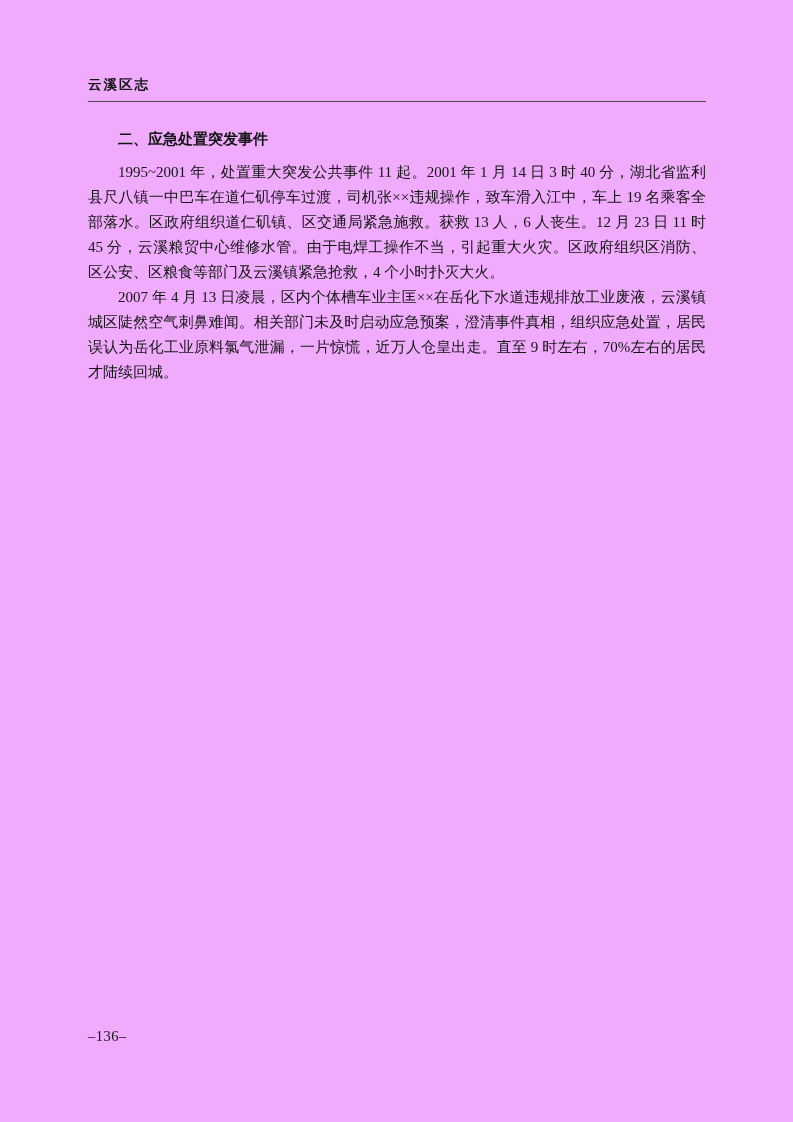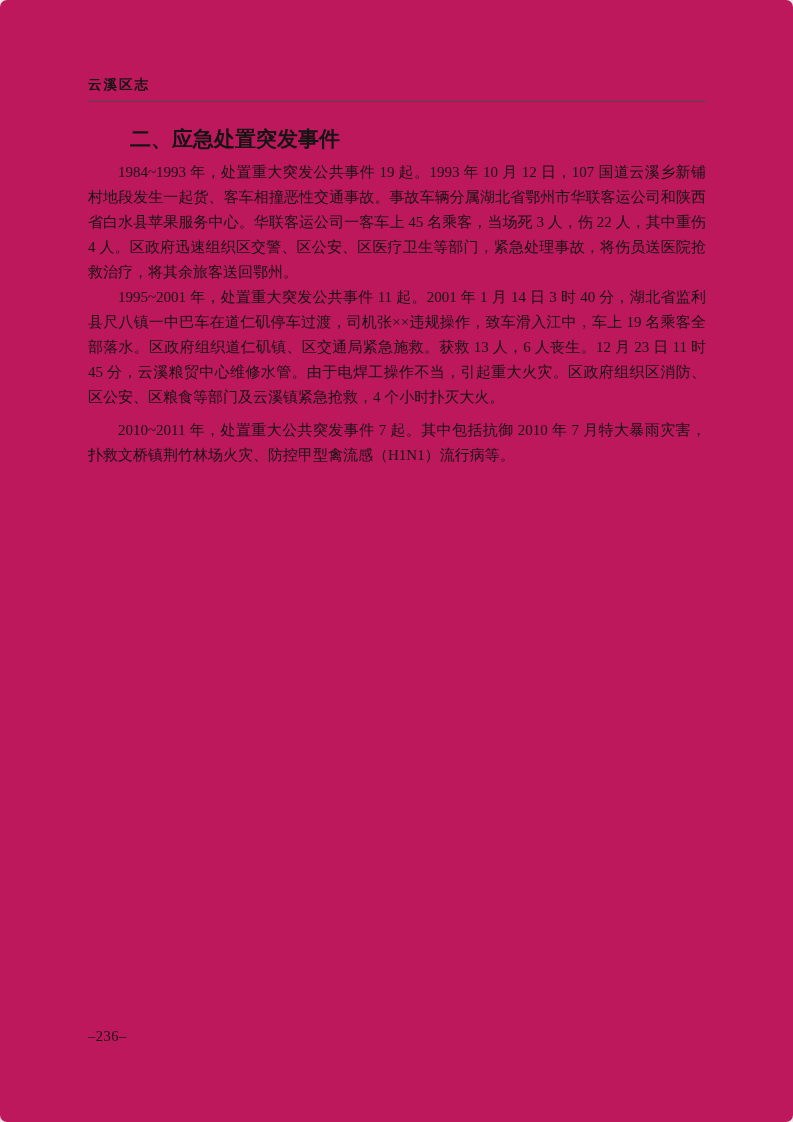--- a/index.html
+++ b/index.html
@@ -1,26 +1,25 @@
 <!DOCTYPE html>
 <html><head>
 <meta charset="utf-8">
 <style>
   html, body { margin: 0; padding: 0; background: #e8e8e8; }
   .page {
     position: relative;
     width: 793px;
     height: 1122px;
     margin: 0 auto;
-    background: #be185d;
+    background: #f0abfc;
     font-family: "Liberation Serif", "DejaVu Serif", serif;
     color: #141414;
     box-sizing: border-box;
     overflow: hidden;
-    border-radius: 7px;
   }
   .content {
     position: absolute;
     left: 88px;
     top: 76px;
     width: 618px;
   }
   .running-head {
     font-size: 13.5px;
     font-weight: bold;
@@ -32,21 +31,21 @@
   .body-text p {
     margin: 0;
     font-size: 15px;
     line-height: 25px;
     text-align: justify;
     text-indent: 2em;
     word-break: break-all;
   }
   .section-heading {
     font-family: "Liberation Sans", "DejaVu Sans", sans-serif;
-    font-size: 21px;
+    font-size: 15px;
     font-weight: bold;
     line-height: 25px;
     margin: 0 0 9px 0;
     text-indent: 2em;
   }
   .spacer-before { margin-top: 8px !important; }
   .footer {
     position: absolute;
     left: 88px;
     top: 1028px;
@@ -59,20 +58,19 @@
 
 <div class="page">
   <div class="content">
 
     <div class="running-head">云溪区志</div>
 
     <div class="body-text">
 
       <div class="section-heading">二、应急处置突发事件</div>
 
-      <p>1984~1993 年，处置重大突发公共事件 19 起。1993 年 10 月 12 日，107 国道云溪乡新铺村地段发生一起货、客车相撞恶性交通事故。事故车辆分属湖北省鄂州市华联客运公司和陕西省白水县苹果服务中心。华联客运公司一客车上 45 名乘客，当场死 3 人，伤 22 人，其中重伤 4 人。区政府迅速组织区交警、区公安、区医疗卫生等部门，紧急处理事故，将伤员送医院抢救治疗，将其余旅客送回鄂州。</p>
       <p>1995~2001 年，处置重大突发公共事件 11 起。2001 年 1 月 14 日 3 时 40 分，湖北省监利县尺八镇一中巴车在道仁矶停车过渡，司机张××违规操作，致车滑入江中，车上 19 名乘客全部落水。区政府组织道仁矶镇、区交通局紧急施救。获救 13 人，6 人丧生。12 月 23 日 11 时 45 分，云溪粮贸中心维修水管。由于电焊工操作不当，引起重大火灾。区政府组织区消防、区公安、区粮食等部门及云溪镇紧急抢救，4 个小时扑灭大火。</p>
-      <p class="spacer-before">2010~2011 年，处置重大公共突发事件 7 起。其中包括抗御 2010 年 7 月特大暴雨灾害，扑救文桥镇荆竹林场火灾、防控甲型禽流感（H1N1）流行病等。</p>
+      <p>2007 年 4 月 13 日凌晨，区内个体槽车业主匡××在岳化下水道违规排放工业废液，云溪镇城区陡然空气刺鼻难闻。相关部门未及时启动应急预案，澄清事件真相，组织应急处置，居民误认为岳化工业原料氯气泄漏，一片惊慌，近万人仓皇出走。直至 9 时左右，70%左右的居民才陆续回城。</p>
     </div>
   </div>
 
-  <div class="footer">–236–</div>
+  <div class="footer">–136–</div>
 </div>
 
 </body></html>

